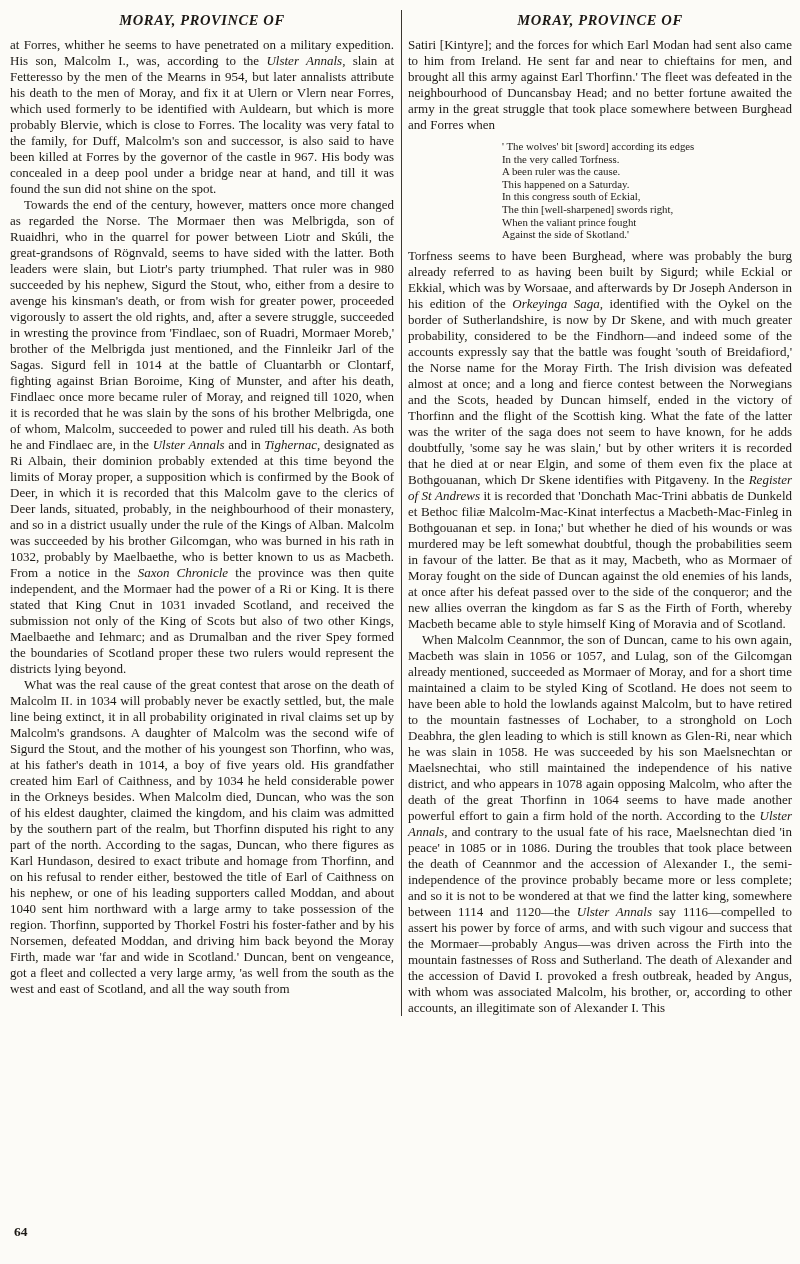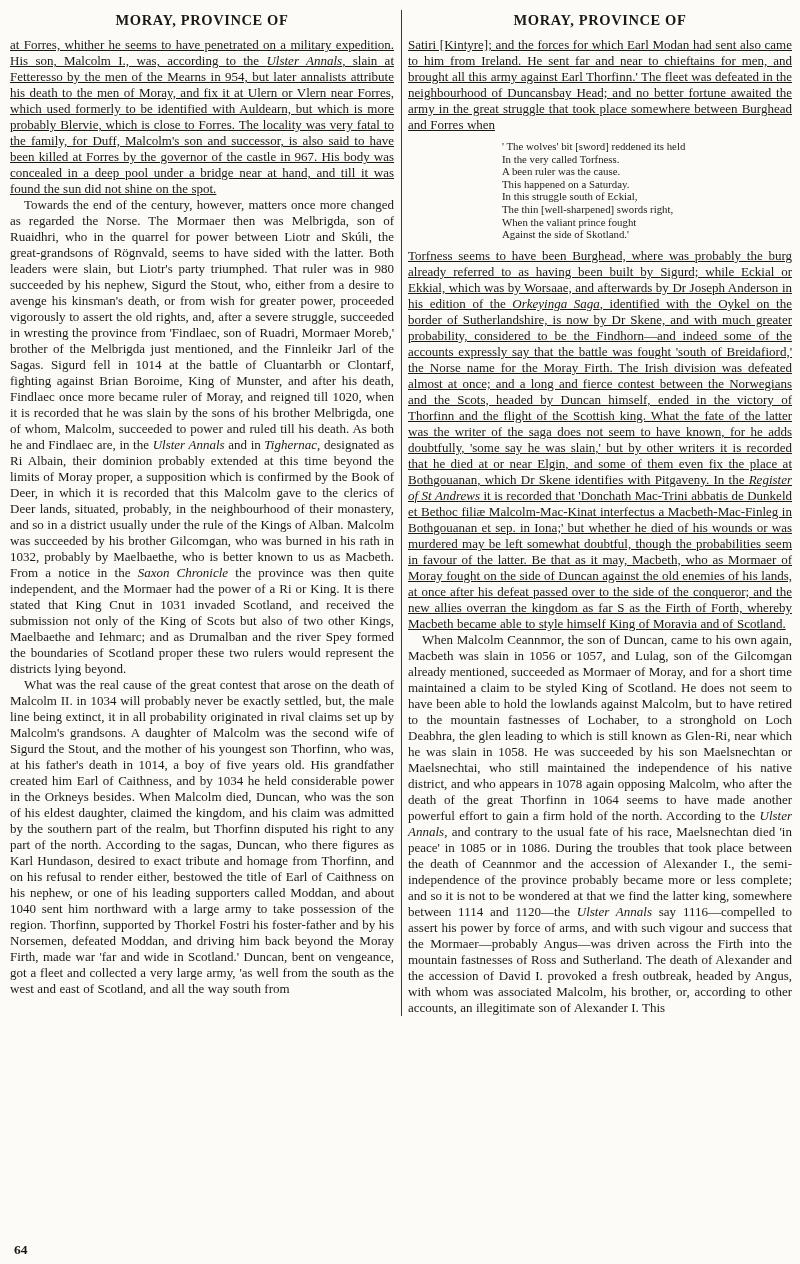--- a/index.html
+++ b/index.html
@@ -16,45 +16,46 @@
   }
   .columns { display: flex; align-items: stretch; }
   .col { width: 384px; flex: 0 0 384px; }
   .col-header {
     text-align: center;
     font-weight: bold;
     font-size: 14.5px;
     letter-spacing: 0.6px;
     margin: 2px 0 8px 0;
     white-space: nowrap;
+    font-style: italic;
   }
   .divider {
     width: 1px;
     background: #3a352e;
     margin: 0 6px 0 7px;
   }
   p.body {
     font-size: 13px;
     line-height: 16px;
     text-align: justify;
     margin: 0;
     text-indent: 14px;
     word-spacing: 0.2px;
   }
-  p.noindent { text-indent: 0; text-decoration: underline; }
+  p.noindent { text-indent: 0; }
   .verse {
     font-size: 10.8px;
     line-height: 12.6px;
     margin: 7px 0 7px 94px;
   }
   .verse div { white-space: nowrap; }
   .pagenum {
     position: absolute;
     left: 14px;
-    bottom: 6px;
+    bottom: 24px;
     font-weight: bold;
     font-size: 13.5px;
   }
 </style>
 </head>
 <body>
 
 <div class="page">
   <div class="columns">
 
@@ -64,25 +65,25 @@
       <p class="body">Towards the end of the century, however, matters once more changed as regarded the Norse.  The Mormaer then was Melbrigda, son of Ruaidhri, who in the quarrel for power between Liotr and Skúli, the great-grandsons of Rögnvald, seems to have sided with the latter.  Both leaders were slain, but Liotr's party triumphed.  That ruler was in 980 succeeded by his nephew, Sigurd the Stout, who, either from a desire to avenge his kinsman's death, or from wish for greater power, proceeded vigorously to assert the old rights, and, after a severe struggle, succeeded in wresting the province from 'Findlaec, son of Ruadri, Mormaer Moreb,' brother of the Melbrigda just mentioned, and the Finnleikr Jarl of the Sagas.  Sigurd fell in 1014 at the battle of Cluantarbh or Clontarf, fighting against Brian Boroime, King of Munster, and after his death, Findlaec once more became ruler of Moray, and reigned till 1020, when it is recorded that he was slain by the sons of his brother Melbrigda, one of whom, Malcolm, succeeded to power and ruled till his death.  As both he and Findlaec are, in the <i>Ulster Annals</i> and in <i>Tighernac</i>, designated as Ri Albain, their dominion probably extended at this time beyond the limits of Moray proper, a supposition which is confirmed by the Book of Deer, in which it is recorded that this Malcolm gave to the clerics of Deer lands, situated, probably, in the neighbourhood of their monastery, and so in a district usually under the rule of the Kings of Alban.  Malcolm was succeeded by his brother Gilcomgan, who was burned in his rath in 1032, probably by Maelbaethe, who is better known to us as Macbeth.  From a notice in the <i>Saxon Chronicle</i> the province was then quite independent, and the Mormaer had the power of a Ri or King.  It is there stated that King Cnut in 1031 invaded Scotland, and received the submission not only of the King of Scots but also of two other Kings, Maelbaethe and Iehmarc; and as Drumalban and the river Spey formed the boundaries of Scotland proper these two rulers would represent the districts lying beyond.</p>
       <p class="body">What was the real cause of the great contest that arose on the death of Malcolm II. in 1034 will probably never be exactly settled, but, the male line being extinct, it in all probability originated in rival claims set up by Malcolm's grandsons.  A daughter of Malcolm was the second wife of Sigurd the Stout, and the mother of his youngest son Thorfinn, who was, at his father's death in 1014, a boy of five years old.  His grandfather created him Earl of Caithness, and by 1034 he held considerable power in the Orkneys besides.  When Malcolm died, Duncan, who was the son of his eldest daughter, claimed the kingdom, and his claim was admitted by the southern part of the realm, but Thorfinn disputed his right to any part of the north.  According to the sagas, Duncan, who there figures as Karl Hundason, desired to exact tribute and homage from Thorfinn, and on his refusal to render either, bestowed the title of Earl of Caithness on his nephew, or one of his leading supporters called Moddan, and about 1040 sent him northward with a large army to take possession of the region.  Thorfinn, supported by Thorkel Fostri his foster-father and by his Norsemen, defeated Moddan, and driving him back beyond the Moray Firth, made war 'far and wide in Scotland.' Duncan, bent on vengeance, got a fleet and collected a very large army, 'as well from the south as the west and east of Scotland, and all the way south from</p>
     </div>
 
     <div class="divider"></div>
 
     <div class="col">
       <div class="col-header">MORAY, PROVINCE OF</div>
       <p class="body noindent">Satiri [Kintyre]; and the forces for which Earl Modan had sent also came to him from Ireland.  He sent far and near to chieftains for men, and brought all this army against Earl Thorfinn.'  The fleet was defeated in the neighbourhood of Duncansbay Head; and no better fortune awaited the army in the great struggle that took place somewhere between Burghead and Forres when</p>
       <div class="verse">
-        <div>' The wolves' bit [sword] reddened its held</div>
+        <div>' The wolves' bit [sword] according its edges</div>
         <div>In the very called Torfness.</div>
         <div>A been ruler was the cause.</div>
         <div>This happened on a Saturday.</div>
-        <div>In this struggle south of Eckial,</div>
+        <div>In this congress south of Eckial,</div>
         <div>The thin [well-sharpened] swords right,</div>
         <div>When the valiant prince fought</div>
         <div>Against the side of Skotland.'</div>
       </div>
       <p class="body noindent">Torfness seems to have been Burghead, where was probably the burg already referred to as having been built by Sigurd; while Eckial or Ekkial, which was by Worsaae, and afterwards by Dr Joseph Anderson in his edition of the <i>Orkeyinga Saga</i>, identified with the Oykel on the border of Sutherlandshire, is now by Dr Skene, and with much greater probability, considered to be the Findhorn—and indeed some of the accounts expressly say that the battle was fought 'south of Breidafiord,' the Norse name for the Moray Firth.  The Irish division was defeated almost at once; and a long and fierce contest between the Norwegians and the Scots, headed by Duncan himself, ended in the victory of Thorfinn and the flight of the Scottish king.  What the fate of the latter was the writer of the saga does not seem to have known, for he adds doubtfully, 'some say he was slain,' but by other writers it is recorded that he died at or near Elgin, and some of them even fix the place at Bothgouanan, which Dr Skene identifies with Pitgaveny.  In the <i>Register of St Andrews</i> it is recorded that 'Donchath Mac-Trini abbatis de Dunkeld et Bethoc filiæ Malcolm-Mac-Kinat interfectus a Macbeth-Mac-Finleg in Bothgouanan et sep. in Iona;' but whether he died of his wounds or was murdered may be left somewhat doubtful, though the probabilities seem in favour of the latter.  Be that as it may, Macbeth, who as Mormaer of Moray fought on the side of Duncan against the old enemies of his lands, at once after his defeat passed over to the side of the conqueror; and the new allies overran the kingdom as far S as the Firth of Forth, whereby Macbeth became able to style himself King of Moravia and of Scotland.</p>
       <p class="body">When Malcolm Ceannmor, the son of Duncan, came to his own again, Macbeth was slain in 1056 or 1057, and Lulag, son of the Gilcomgan already mentioned, succeeded as Mormaer of Moray, and for a short time maintained a claim to be styled King of Scotland.  He does not seem to have been able to hold the lowlands against Malcolm, but to have retired to the mountain fastnesses of Lochaber, to a stronghold on Loch Deabhra, the glen leading to which is still known as Glen-Ri, near which he was slain in 1058.  He was succeeded by his son Maelsnechtan or Maelsnechtai, who still maintained the independence of his native district, and who appears in 1078 again opposing Malcolm, who after the death of the great Thorfinn in 1064 seems to have made another powerful effort to gain a firm hold of the north.  According to the <i>Ulster Annals</i>, and contrary to the usual fate of his race, Maelsnechtan died 'in peace' in 1085 or in 1086.  During the troubles that took place between the death of Ceannmor and the accession of Alexander I., the semi-independence of the province probably became more or less complete; and so it is not to be wondered at that we find the latter king, somewhere between 1114 and 1120—the <i>Ulster Annals</i> say 1116—compelled to assert his power by force of arms, and with such vigour and success that the Mormaer—probably Angus—was driven across the Firth into the mountain fastnesses of Ross and Sutherland.  The death of Alexander and the accession of David I. provoked a fresh outbreak, headed by Angus, with whom was associated Malcolm, his brother, or, according to other accounts, an illegitimate son of Alexander I.  This</p>
     </div>
 
   </div>
   <div class="pagenum">64</div>

